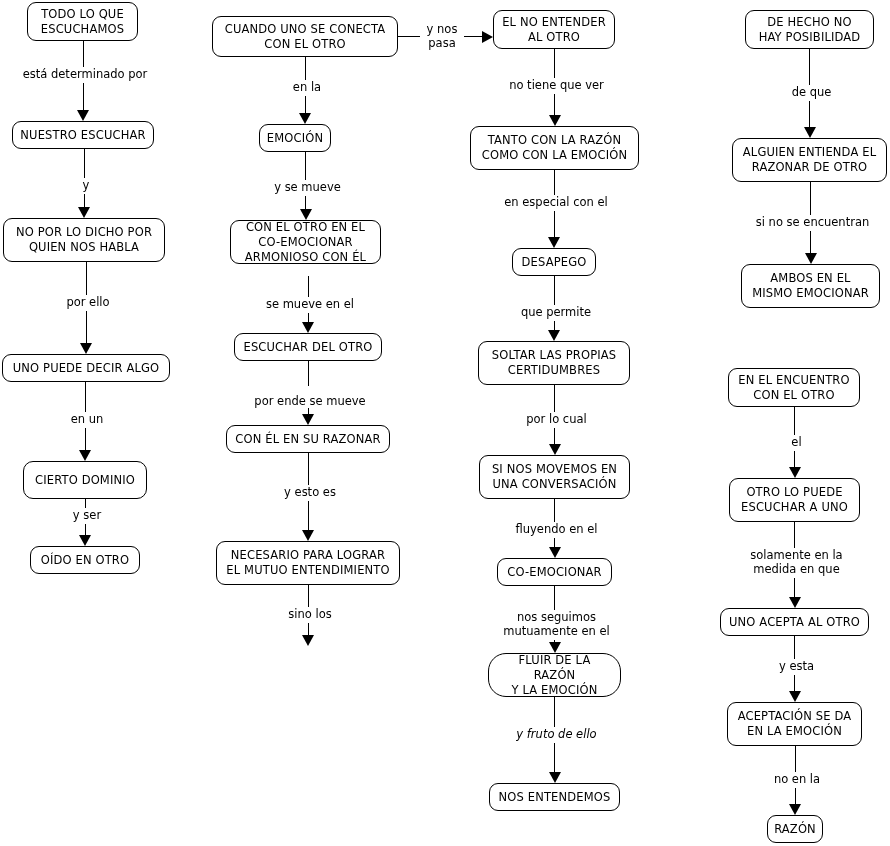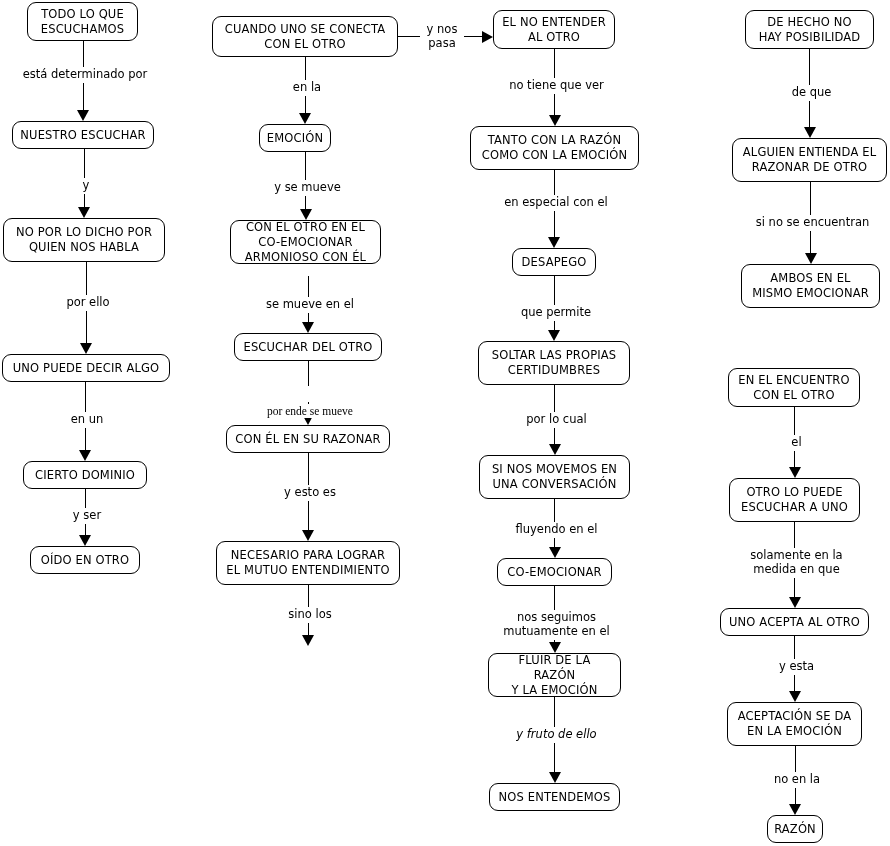--- a/index.html
+++ b/index.html
@@ -78,21 +78,21 @@
 </head>
 <body>
 
 <div id="canvas">
     <div class="node" style="left: 27px; top: 2px; width: 111px; height: 39px;">TODO LO QUE
 ESCUCHAMOS</div>
     <div class="node" style="left: 12px; top: 121px; width: 142px; height: 28px;">NUESTRO ESCUCHAR</div>
     <div class="node" style="left: 3px; top: 218px; width: 162px; height: 44px;">NO POR LO DICHO POR
 QUIEN NOS HABLA</div>
     <div class="node" style="left: 2px; top: 354px; width: 168px; height: 28px;">UNO PUEDE DECIR ALGO</div>
-    <div class="node" style="left: 23px; top: 461px; width: 124px; height: 28px;">CIERTO DOMINIO</div>
+    <div class="node" style="left: 23px; top: 461px; width: 124px; height: 38px; border-radius: 10px;">CIERTO DOMINIO</div>
     <div class="node" style="left: 30px; top: 546px; width: 110px; height: 28px;">OÍDO EN OTRO</div>
     <div class="node" style="left: 212px; top: 16px; width: 186px; height: 41px;">CUANDO UNO SE CONECTA
 CON EL OTRO</div>
     <div class="node" style="left: 259px; top: 124px; width: 72px; height: 28px;">EMOCIÓN</div>
     <div class="node" style="left: 230px; top: 220px; width: 151px; height: 44px;">CON EL OTRO EN EL
 CO-EMOCIONAR
 ARMONIOSO CON ÉL</div>
     <div class="node" style="left: 234px; top: 333px; width: 148px; height: 28px;">ESCUCHAR DEL OTRO</div>
     <div class="node" style="left: 226px; top: 425px; width: 164px; height: 28px;">CON ÉL EN SU RAZONAR</div>
     <div class="node" style="left: 216px; top: 541px; width: 184px; height: 44px;">NECESARIO PARA LOGRAR
@@ -100,21 +100,21 @@
     <div class="node" style="left: 493px; top: 10px; width: 122px; height: 39px;">EL NO ENTENDER
 AL OTRO</div>
     <div class="node" style="left: 470px; top: 126px; width: 169px; height: 44px;">TANTO CON LA RAZÓN
 COMO CON LA EMOCIÓN</div>
     <div class="node" style="left: 512px; top: 248px; width: 84px; height: 28px;">DESAPEGO</div>
     <div class="node" style="left: 478px; top: 341px; width: 152px; height: 44px;">SOLTAR LAS PROPIAS
 CERTIDUMBRES</div>
     <div class="node" style="left: 479px; top: 455px; width: 151px; height: 44px;">SI NOS MOVEMOS EN
 UNA CONVERSACIÓN</div>
     <div class="node" style="left: 497px; top: 558px; width: 115px; height: 28px;">CO-EMOCIONAR</div>
-    <div class="node" style="left: 488px; top: 653px; width: 133px; height: 44px;">FLUIR DE LA RAZÓN
+    <div class="node" style="left: 488px; top: 653px; width: 133px; height: 44px; border-radius: 18px;">FLUIR DE LA RAZÓN
 Y LA EMOCIÓN</div>
     <div class="node" style="left: 489px; top: 783px; width: 131px; height: 28px;">NOS ENTENDEMOS</div>
     <div class="node" style="left: 745px; top: 10px; width: 129px; height: 39px;">DE HECHO NO
 HAY POSIBILIDAD</div>
     <div class="node" style="left: 732px; top: 138px; width: 155px; height: 44px;">ALGUIEN ENTIENDA EL
 RAZONAR DE OTRO</div>
     <div class="node" style="left: 741px; top: 264px; width: 139px; height: 44px;">AMBOS EN EL
 MISMO EMOCIONAR</div>
     <div class="node" style="left: 728px; top: 368px; width: 132px; height: 39px;">EN EL ENCUENTRO
 CON EL OTRO</div>
@@ -152,21 +152,21 @@
     <div class="vline" style="left: 305px; top: 196px; height: 13px;"></div>
     <div class="arrow-down" style="left: 299.5px; top: 209px;"></div>
     <div class="link-label" style="left: 215.5px; width: 180px; top: 180px;">y se mueve</div>
     <div class="vline" style="left: 307.5px; top: 276px; height: 21px;"></div>
     <div class="vline" style="left: 307.5px; top: 313px; height: 9px;"></div>
     <div class="arrow-down" style="left: 302px; top: 322px;"></div>
     <div class="link-label" style="left: 218px; width: 180px; top: 297px;">se mueve en el</div>
     <div class="vline" style="left: 307.5px; top: 361px; height: 25px;"></div>
     <div class="vline" style="left: 307.5px; top: 402px; height: 12px;"></div>
     <div class="arrow-down" style="left: 302px; top: 414px;"></div>
-    <div class="link-label" style="left: 218px; width: 180px; top: 404px; font-family: Liberation Serif, serif;">por ende se mueve</div>
+    <div class="link-label" style="left: 218px; width: 180px; top: 394px;">por ende se mueve</div>
     <div class="vline" style="left: 307.5px; top: 453px; height: 32px;"></div>
     <div class="vline" style="left: 307.5px; top: 501px; height: 29px;"></div>
     <div class="arrow-down" style="left: 302px; top: 530px;"></div>
     <div class="link-label" style="left: 218px; width: 180px; top: 485px;">y esto es</div>
     <div class="vline" style="left: 307.5px; top: 585px; height: 22px;"></div>
     <div class="vline" style="left: 307.5px; top: 623px; height: 12px;"></div>
     <div class="arrow-down" style="left: 302px; top: 635px;"></div>
     <div class="link-label" style="left: 218px; width: 180px; top: 607px;">sino los</div>
     <div class="vline" style="left: 554px; top: 49px; height: 29px;"></div>
     <div class="vline" style="left: 554px; top: 94px; height: 21px;"></div>

